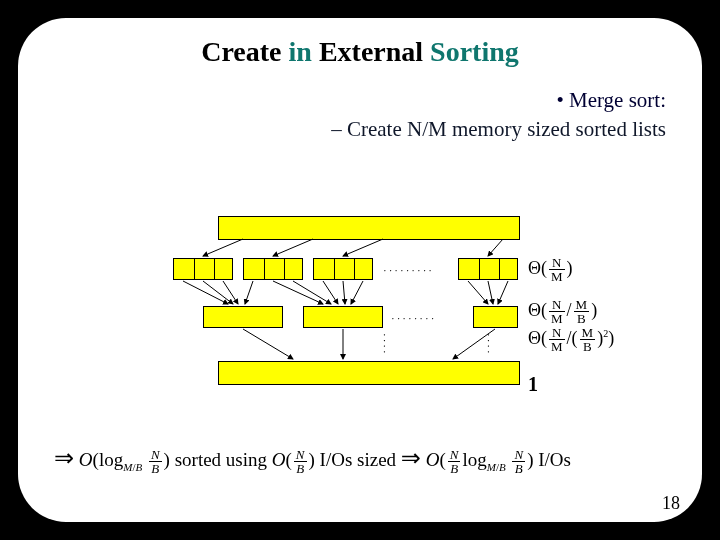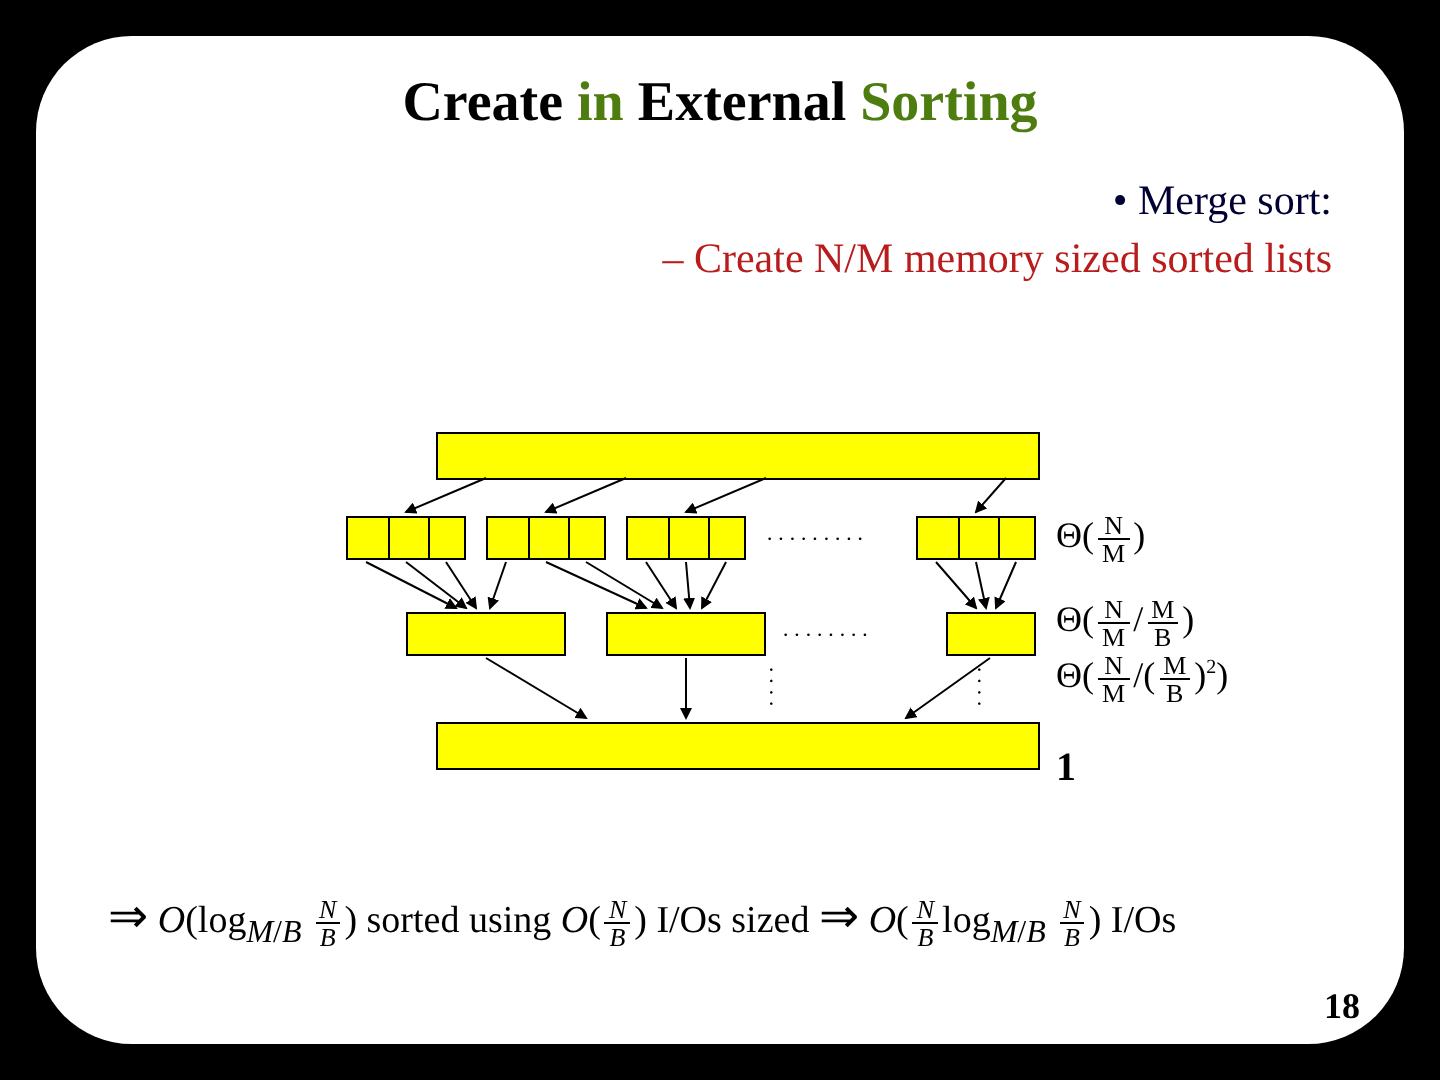--- a/index.html
+++ b/index.html
@@ -23,37 +23,37 @@
     box-sizing: border-box;
   }
   .title {
     text-align: center;
     font-weight: bold;
     font-size: 28px;
     color: #000;
     margin-top: 18px;
   }
   .title .accent {
-    color: #4d7c0f;
+    color: #0f766e;
   }
   .bullet {
     position: absolute;
     left: 36px;
     top: 70px;
     right: 36px;
     color: #000033;
     text-align: right;
   }
   .bullet .bdot {
     display: inline-block;
     width: 16px;
   }
   .sub {
     margin-left: 24px;
-    color: #b91c1c;
+    color: #0f172a;
     margin-top: 4px;
   }
   .em { font-style: italic; }
 
   
   .diagram {
     position: absolute;
     left: 155px;
     top: 188px;
     width: 345px;
@@ -126,29 +126,28 @@
     position: absolute;
     left: 36px;
     top: 426px;
     right: 20px;
     font-size: 19px;
     white-space: nowrap;
   }
   .conclusion .big-arrow {
     font-size: 24px;
   }
-  .subscr { font-size: 16px; vertical-align: sub; }
+  .subscr { font-size: 11px; vertical-align: sub; }
 
   .pagenum {
     position: absolute;
     right: 22px;
     bottom: 8px;
     font-size: 18px;
     color: #000;
-    font-weight: bold;
   }
 </style>
 </head>
 <body>
 
 <div class="slide">
 
   <div class="title">
     <span>Create </span><span class="accent">in </span><span>External </span><span class="accent">Sorting</span>
   </div>

